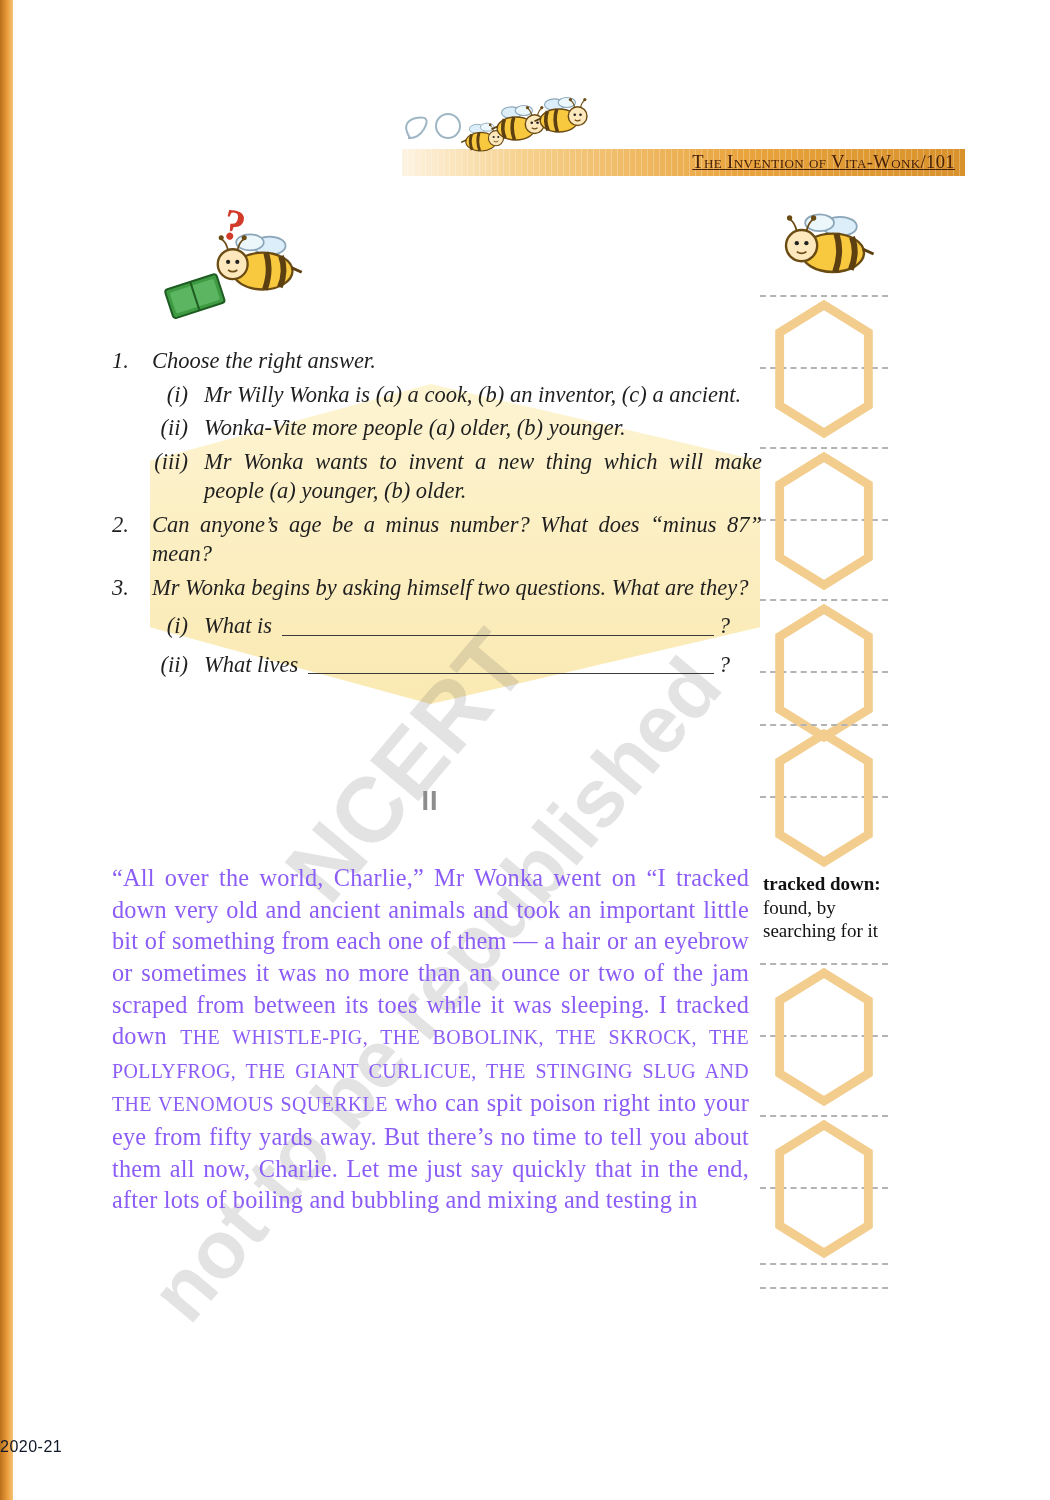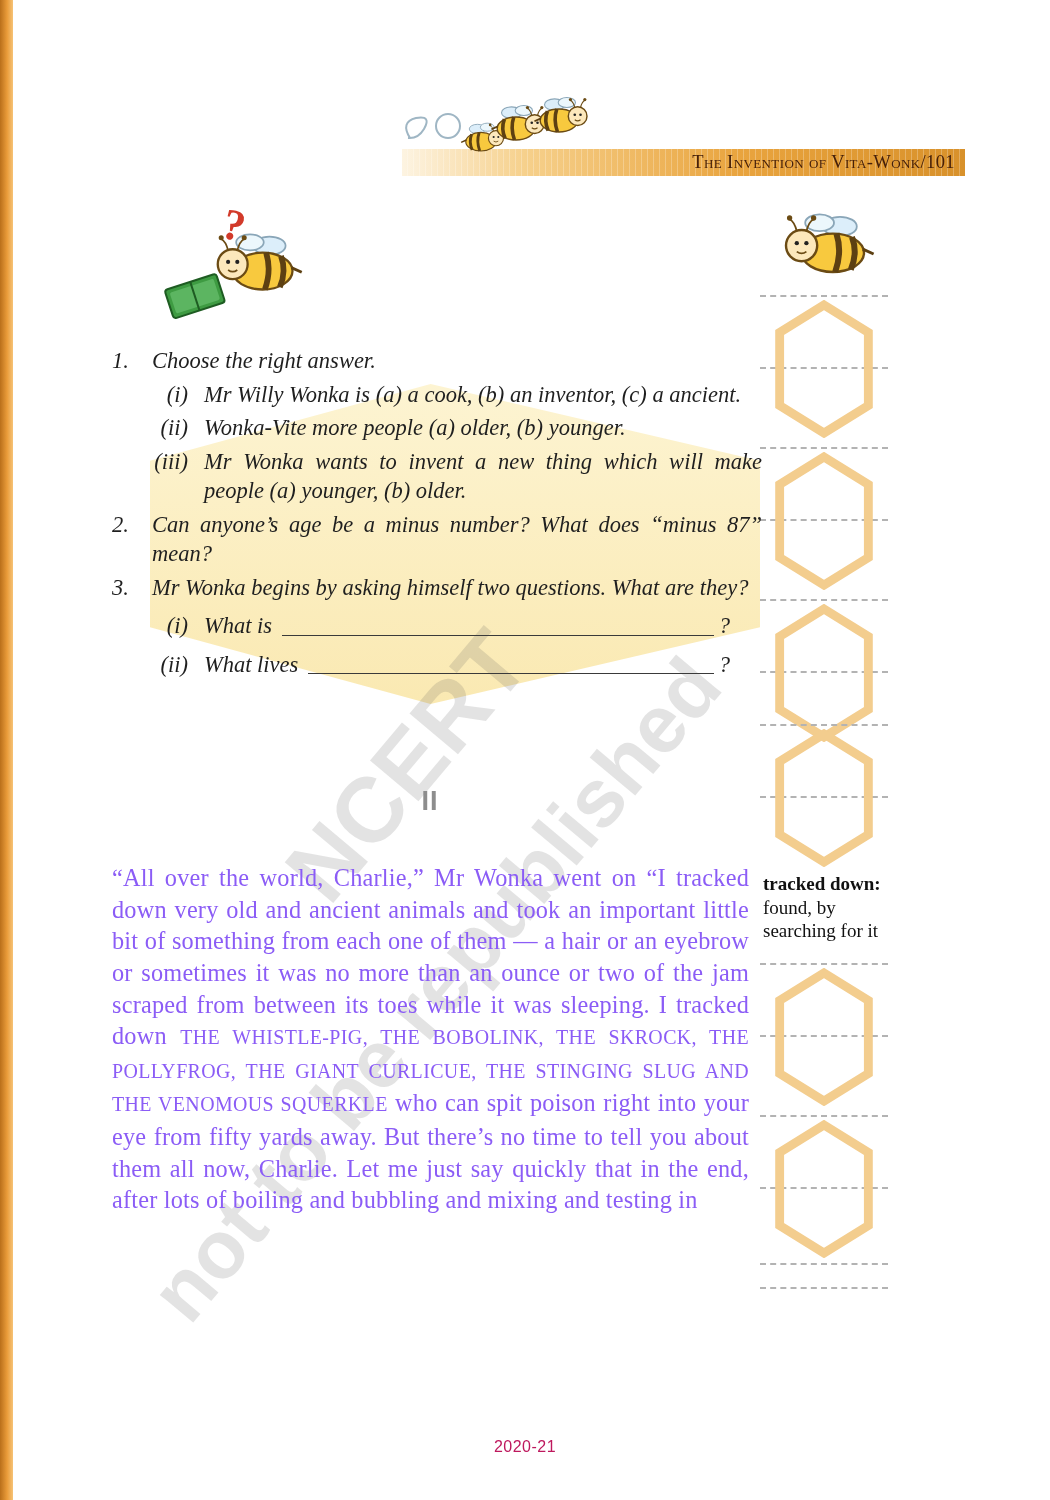--- a/index.html
+++ b/index.html
@@ -7,21 +7,21 @@
         overflow:hidden;font-family:"Liberation Serif",serif;}
   
   .spine{position:absolute;left:0;top:0;width:13px;height:1500px;z-index:1;
          background:linear-gradient(to right,#b96f1a,#ea9c3a 55%,#f6c377);}
   
   .header-bar{position:absolute;left:402px;top:149px;width:563px;height:27px;z-index:3;
       background:linear-gradient(to right,#fdf4e2 0%,#f6d08b 22%,#e9a43e 60%,#d8912b 100%);}
   .header-bar::after{content:"";position:absolute;inset:0;
       background:repeating-linear-gradient(to right,rgba(255,255,255,0) 0 5px,rgba(255,255,255,.25) 5px 6px);}
   .header-title{position:absolute;right:10px;top:0;line-height:27px;font-variant:small-caps;
-      font-size:18.5px;color:#46200a;letter-spacing:.4px;z-index:2;}
+      font-size:18.5px;color:#46200a;letter-spacing:.4px;z-index:2;text-decoration:underline;}
   
   .bg-hex{position:absolute;left:150px;top:384px;width:610px;height:320px;z-index:1;
       background:linear-gradient(#fdf4d2,#fae9b2);
       clip-path:polygon(46% 0,100% 24%,100% 76%,46% 100%,0 76%,0 24%);}
   
   .cc-box{position:absolute;left:318px;top:256px;width:366px;height:52px;z-index:3;
       background:#fffdf2;border:1.5px solid #c8941f;box-shadow:3px 3px 0 0 #e3bc63;
       display:flex;align-items:center;justify-content:center;}
   .cc-title{font-size:27px;font-weight:bold;font-style:italic;color:#241503;letter-spacing:.3px;}
   
@@ -52,22 +52,22 @@
   .dl-top{top:0;} .dl-mid{top:72px;}
   .hex-svg{position:absolute;left:14px;top:5px;width:100px;height:138px;}
   .tail-dash{position:absolute;left:760px;width:128px;border-top:2px dashed #b3b3b3;z-index:1;}
   
   .watermark{position:absolute;z-index:2;white-space:nowrap;pointer-events:none;
       font-family:"Liberation Sans",sans-serif;font-weight:bold;color:rgba(90,90,90,.17);
       transform-origin:0 50%;transform:rotate(-50deg);}
   .wm-ncert{left:305px;top:835px;font-size:92px;}
   .wm-text{left:168px;top:1262px;font-size:82px;}
   
-  .footer{position:absolute;left:0;top:1438px;width:1050px;text-align:center;z-index:3;
-      font-family:"Liberation Sans",sans-serif;font-size:16px;color:#be185d;letter-spacing:.5px;}
+  .footer{position:absolute;left:0;top:1438px;width:1050px;text-align:left;z-index:3;
+      font-family:"Liberation Sans",sans-serif;font-size:16px;color:#0f172a;letter-spacing:.5px;}
   .illo{position:absolute;z-index:3;}
 </style>
 </head>
 <body>
 
 <div class="page">
 
   <svg width="0" height="0" style="position:absolute">
     <defs>
       <g id="bee">

